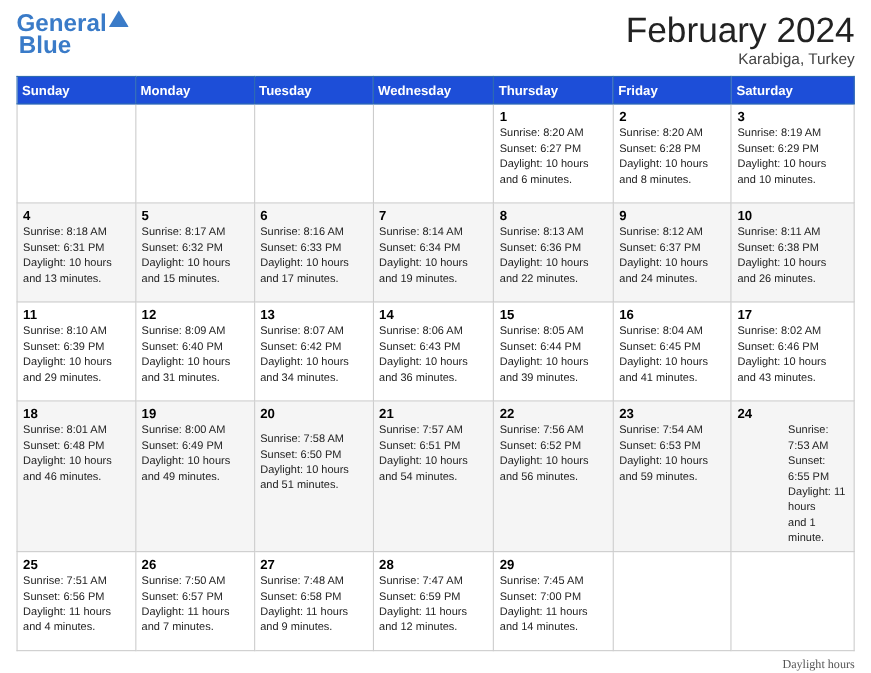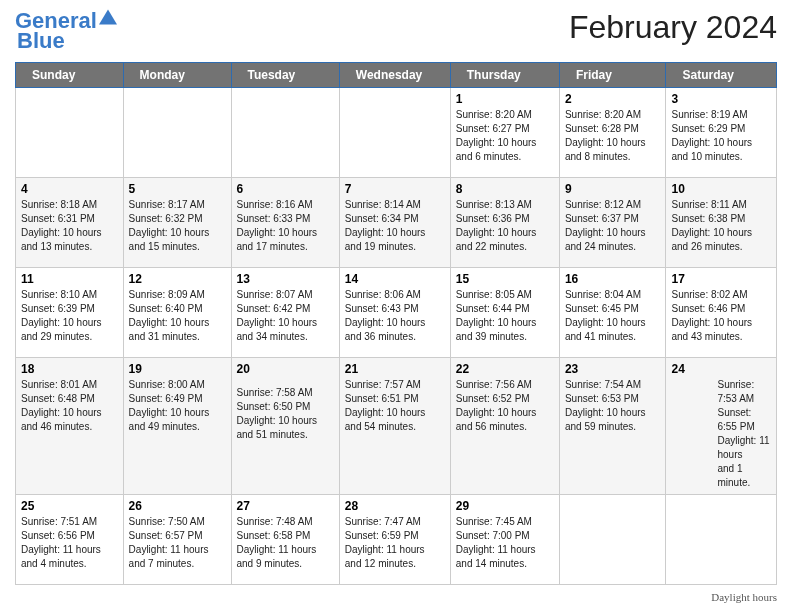--- a/index.html
+++ b/index.html
@@ -54,23 +54,23 @@
     .location {
       font-size: 14px;
       color: #444;
     }
     .calendar-table {
       width: 100%;
       border-collapse: collapse;
       font-size: 11px;
     }
     .calendar-table thead tr th {
-      background: #737373;
+      background: #1d4ed8;
       color: #fff;
-      padding: 5px 16px;
+      padding: 5px 4px;
       text-align: left;
       font-size: 12px;
       font-weight: bold;
       border: 1px solid #2d6bb0;
     }
     .calendar-table tbody tr td {
       border: 1px solid #ccc;
       vertical-align: top;
       padding: 4px 5px;
       width: 113px;
@@ -120,20 +120,21 @@
             <polygon points="0,20 12,0 24,20" fill="#3a7bc8"></polygon>
           </svg>
         </div>
         <div style="display:flex;align-items:center;margin-top:-4px;margin-left:2px;">
           <span style="font-size:22px;font-weight:bold;color:#3a7bc8;">Blue</span>
         </div>
       </div>
     </div>
     <div class="title-block">
       <div class="month-title">February 2024</div>
+      <div class="location">Karabiga, Turkey</div>
     </div>
   </div>
 
   <table class="calendar-table">
     <thead>
       <tr>
       <th>Sunday</th>
           <th>Monday</th>
           <th>Tuesday</th>
           <th>Wednesday</th>

